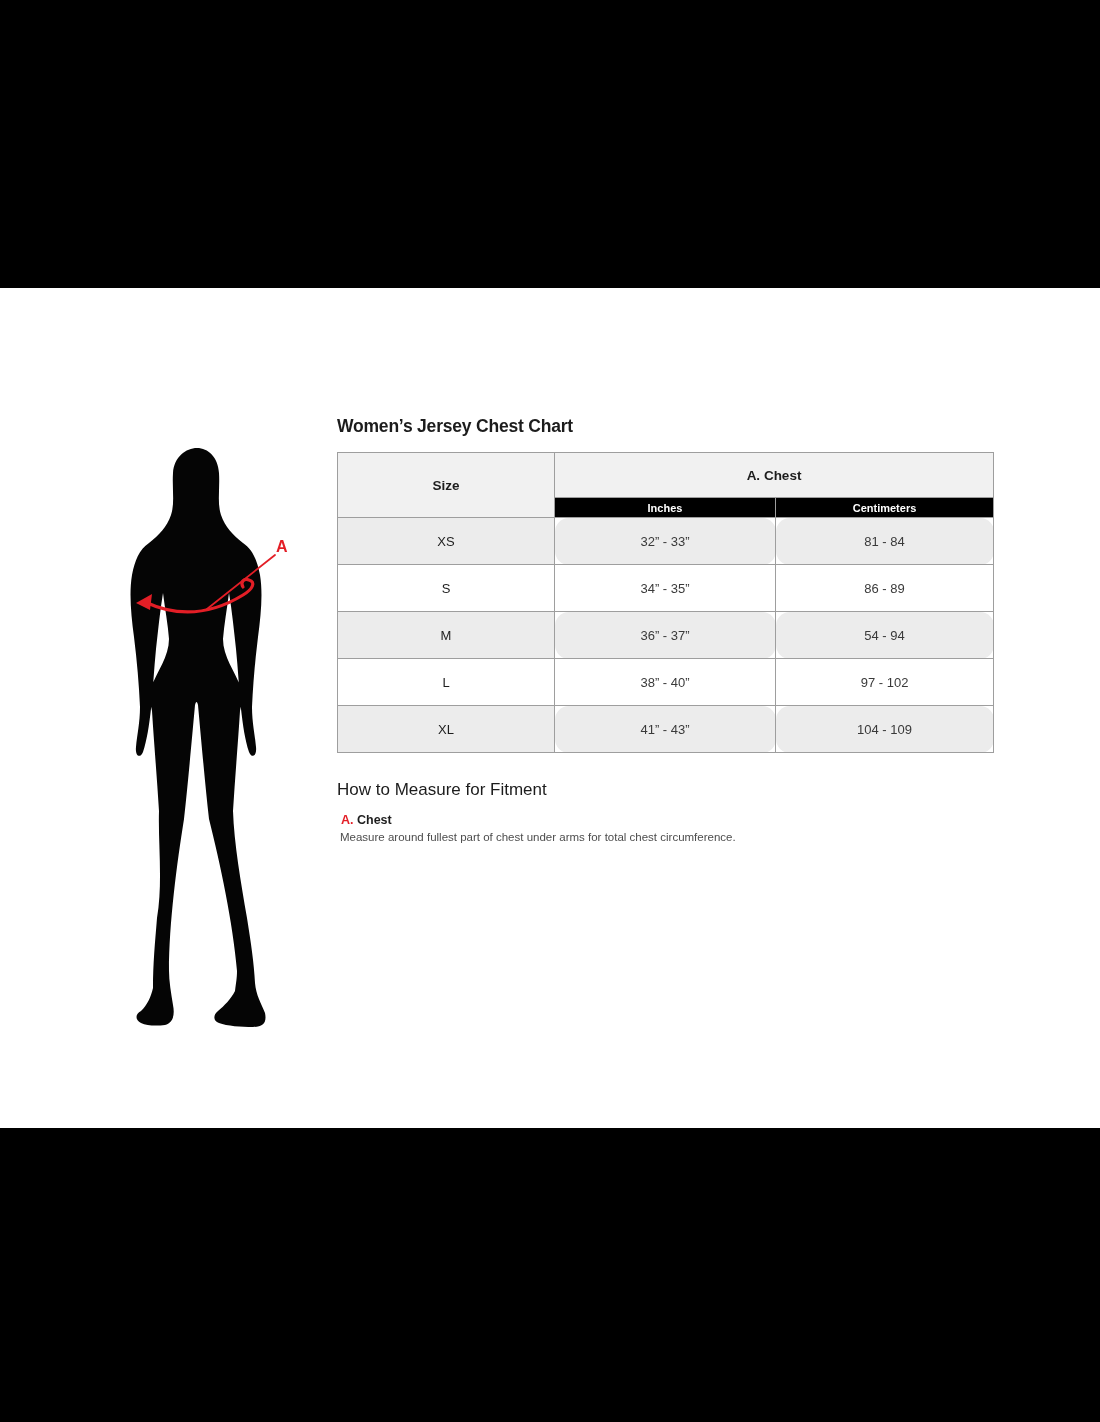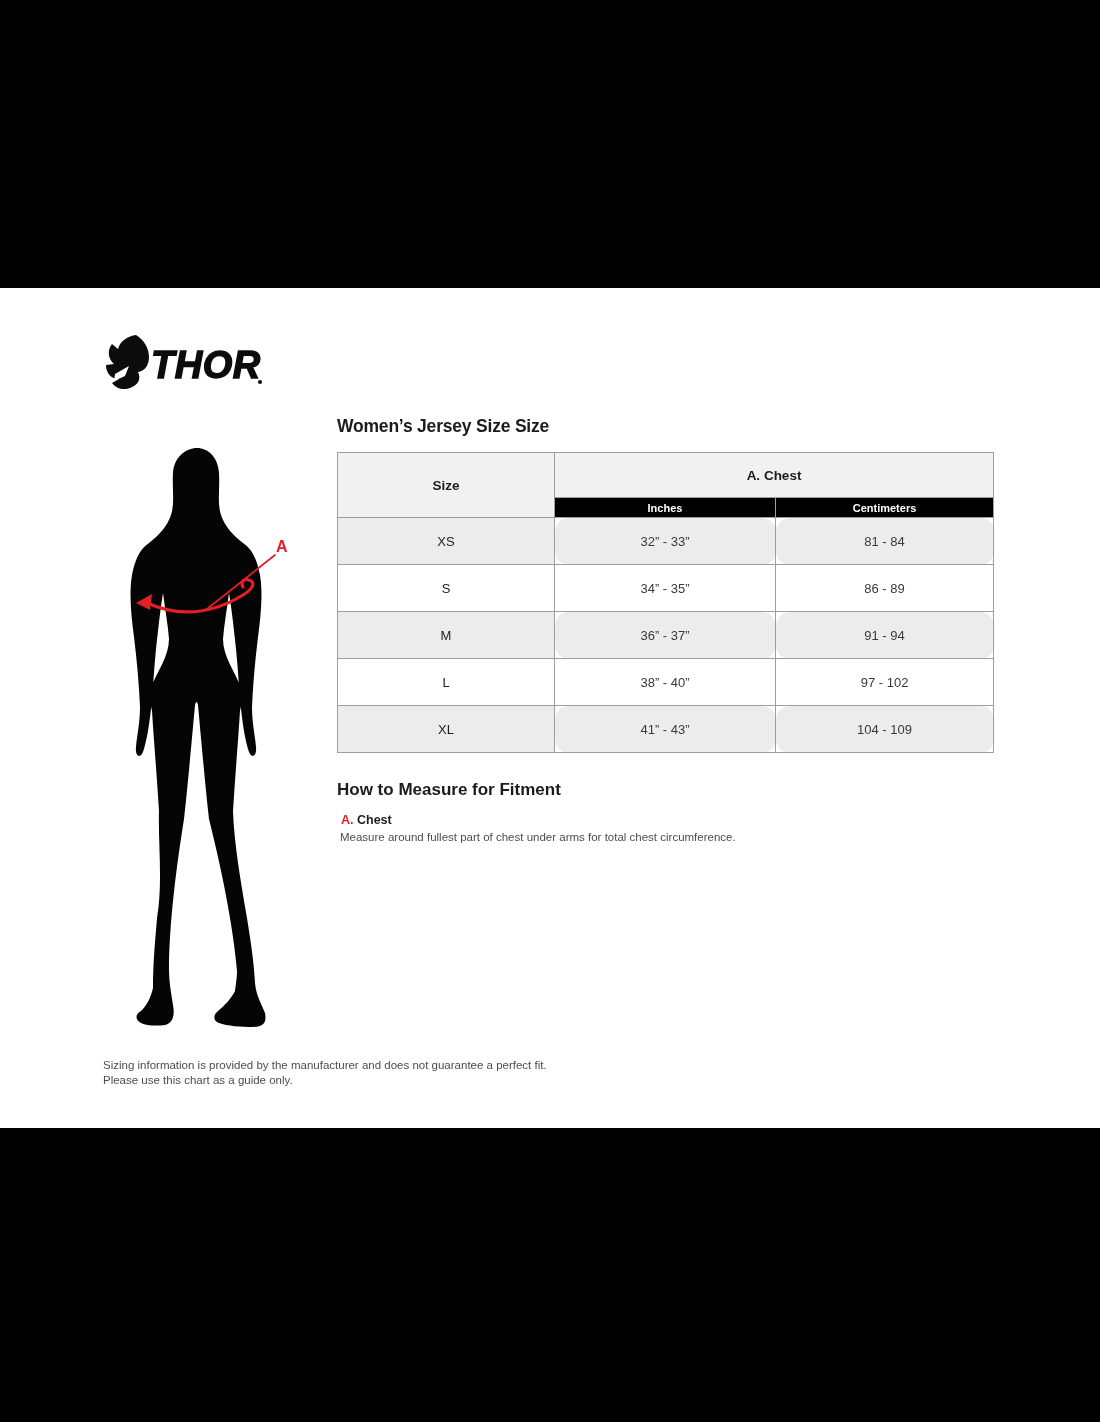--- a/index.html
+++ b/index.html
@@ -47,21 +47,21 @@
 
   .figure { position: absolute; left: 105px; top: 443px; width: 180px; height: 600px; }
   .figure svg { width: 100%; height: 100%; display: block; }
   .annotation-a {
     position: absolute; left: 171px; top: 95px;
     color: #e31e26; font-weight: bold; font-size: 16px;
   }
 
   .how-heading {
     position: absolute; left: 337px; top: 780px;
-    font-size: 17px; font-weight: bold; color: #1c1c1c;
+    font-size: 17px; font-weight: normal; color: #1c1c1c;
   }
   .measure-key-line {
     position: absolute; left: 341px; top: 813px;
     font-size: 12.5px; font-weight: bold; color: #1d1d1d;
   }
   .measure-key { color: #e31e26; }
   .measure-desc {
     position: absolute; left: 340px; top: 831px;
     font-size: 11.5px; color: #4d4d4d;
   }
@@ -70,32 +70,20 @@
     font-size: 11.5px; color: #4d4d4d; line-height: 15px;
   }
 </style>
 </head>
 <body>
 
 <div class="page">
 
   <div class="band band-top"></div>
 
-  <div class="logo">
-    <svg viewBox="0 0 162 58">
-      <g>
-        <path fill="#0c0c0c" d="M33,1 C41,6 46,14 46,23 C46,31 42,37 35,38 C38,44 36,50 29,53 C22,57 13,55 9,49 L16,45 C8,45 3,39 3,31 L11,30 C5,25 4,16 9,10 L15,15 C17,7 25,2 33,1 Z"></path>
-        <path fill="#ffffff" d="M12,40 L26,32 L22,42 L11,47 Z"></path>
-      </g>
-      <g>
-        <text x="48" y="44" font-family="&quot;Liberation Sans&quot;, sans-serif" font-size="38" font-weight="bold" font-style="italic" letter-spacing="0.5" fill="#0c0c0c" stroke="#0c0c0c" stroke-width="1.4">THOR</text>
-        <circle cx="157" cy="48" r="2" fill="#0c0c0c"></circle>
-      </g>
-    </svg>
-  </div>
 
   <div class="figure">
     <svg viewBox="0 0 180 600">
       <path fill="#050505" d="
         M92,5
         C103,5 113,14 114,30 C115,46 112,60 116,72 C120,84 128,92 138,100
         C148,107 152,117 155,132 C158,150 156,172 153,194 C150,218 148,242 147,264
         C147,280 150,292 151,304 C152,313 147,316 144,309 C140,297 138,283 136,266
         C134,246 133,226 131,206 C129,188 127,168 124,150
         C122,166 119,182 118,196 C118,214 130,228 136,245 C138,252 137,258 135,268
@@ -114,21 +102,21 @@
         C70,60 67,46 68,30 C69,14 81,5 92,5 Z"></path>
       <g stroke="#e31e26" fill="none" stroke-linecap="round">
         <path stroke-width="3.2" d="M40,159 C70,173 102,174 138,152 C148,146 151,139 144,137 C139,135 135,139 138,144"></path>
         <path stroke-width="1.8" d="M102,166 L170,112"></path>
         <polygon points="31,160 47,151 45,167" fill="#e31e26" stroke="none"></polygon>
       </g>
     </svg>
     <span class="annotation-a">A</span>
   </div>
 
-  <div class="chart-title">Women’s Jersey Size Size</div>
+  <div class="chart-title">Women’s Jersey Chest Chart</div>
 
   <table class="size-table">
     <colgroup>
       <col style="width:217px">
         <col style="width:221px">
         <col style="width:218px">
     </colgroup>
     <thead>
       <tr>
         <th class="th-size" rowspan="2">Size</th>
@@ -146,21 +134,21 @@
         <td class="td-val">81 - 84</td>
       </tr>
       <tr>
         <td class="td-size">S</td>
         <td class="td-val">34” - 35”</td>
         <td class="td-val">86 - 89</td>
       </tr>
       <tr>
         <td class="td-size">M</td>
         <td class="td-val">36” - 37”</td>
-        <td class="td-val">91 - 94</td>
+        <td class="td-val">54 - 94</td>
       </tr>
       <tr>
         <td class="td-size">L</td>
         <td class="td-val">38” - 40”</td>
         <td class="td-val">97 - 102</td>
       </tr>
       <tr>
         <td class="td-size">XL</td>
         <td class="td-val">41” - 43”</td>
         <td class="td-val">104 - 109</td>
@@ -169,19 +157,15 @@
   </table>
 
   <div class="how-heading">How to Measure for Fitment</div>
 
   <div class="measure-key-line">
     <span class="measure-key">A.</span>
     <span>Chest</span>
   </div>
   <div class="measure-desc">Measure around fullest part of chest under arms for total chest circumference.</div>
 
-  <div class="disclaimer">
-    <div>Sizing information is provided by the manufacturer and does not guarantee a perfect fit.</div>
-    <div>Please use this chart as a guide only.</div>
-  </div>
 
   <div class="band band-bottom"></div>
 </div>
 
 </body></html>

